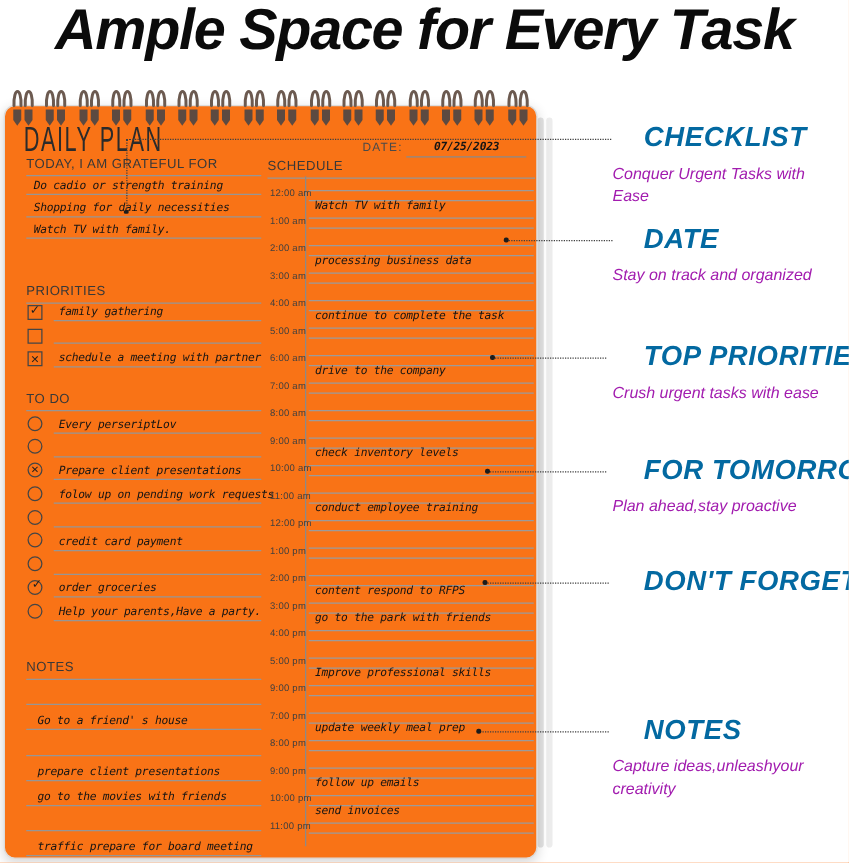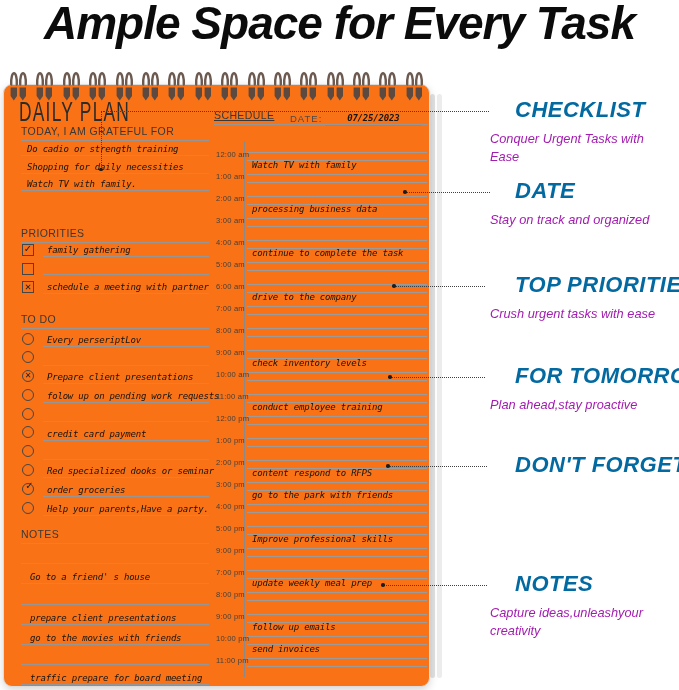--- a/index.html
+++ b/index.html
@@ -29,21 +29,21 @@
   .dval-wrap{display:inline-block;width:96px;border-bottom:1px solid #8a8a8a;text-align:center;
              margin-left:3px;padding-bottom:0;}
   .dval{font-size:11px;font-weight:bold;}
 
   .hand{font-family:"DejaVu Sans Mono",monospace;font-style:italic;font-size:9px;
         letter-spacing:-.2px;color:#141414;white-space:nowrap;}
 
   .sec{position:absolute;left:17px;width:188px;font-size:10.5px;color:#383838;
        letter-spacing:.4px;border-bottom:1px solid #969696;padding-bottom:3px;}
   .s-grateful{top:40px}.s-priorities{top:142px}.s-todo{top:228px}.s-notes{top:443px}
-  .s-schedule{left:210px;top:24px;width:214px;text-decoration:underline;}
+  .s-schedule{left:210px;top:42px;width:214px;}
 
   .grateful-rows{position:absolute;left:17px;top:54px;width:188px;}
   .wrow{position:relative;height:16.4px;border-bottom:1px solid #969696;}
   .wrow .hand{position:absolute;left:6px;bottom:1px;}
 
   .pri-rows{position:absolute;left:17px;top:156px;width:188px;}
   .prow{position:relative;height:18.6px;}
   .chk{position:absolute;left:1px;top:3px;width:10px;height:10px;border:1.2px solid #454545;
        display:flex;align-items:center;justify-content:center;font-size:10px;color:#1d1d1d;
        overflow:visible;line-height:0;}
@@ -202,27 +202,20 @@
           <span class="hand">credit card payment</span>
         </div>
         <div class="trow">
           <span class="ring empty">
             <span></span>
           </span>
           <span class="pline"></span>
           <span class="hand"></span>
         </div>
         <div class="trow">
-          <span class="ring empty">
-            <span></span>
-          </span>
-          <span class="pline"></span>
-          <span class="hand">Red specialized dooks or seminar</span>
-        </div>
-        <div class="trow">
           <span class="ring checked">
             <span>✓</span>
           </span>
           <span class="pline"></span>
           <span class="hand">order groceries</span>
         </div>
         <div class="trow">
           <span class="ring empty">
             <span></span>
           </span>

